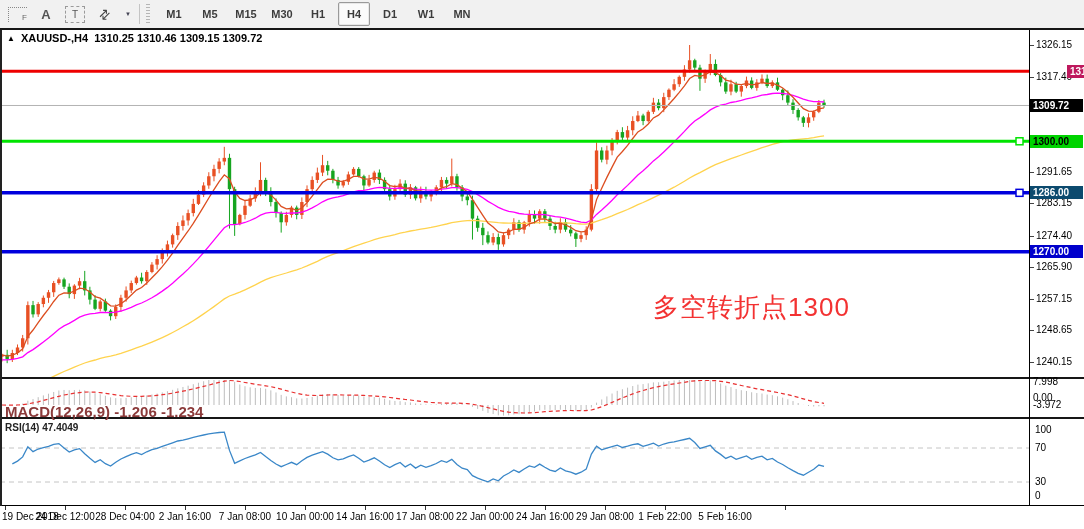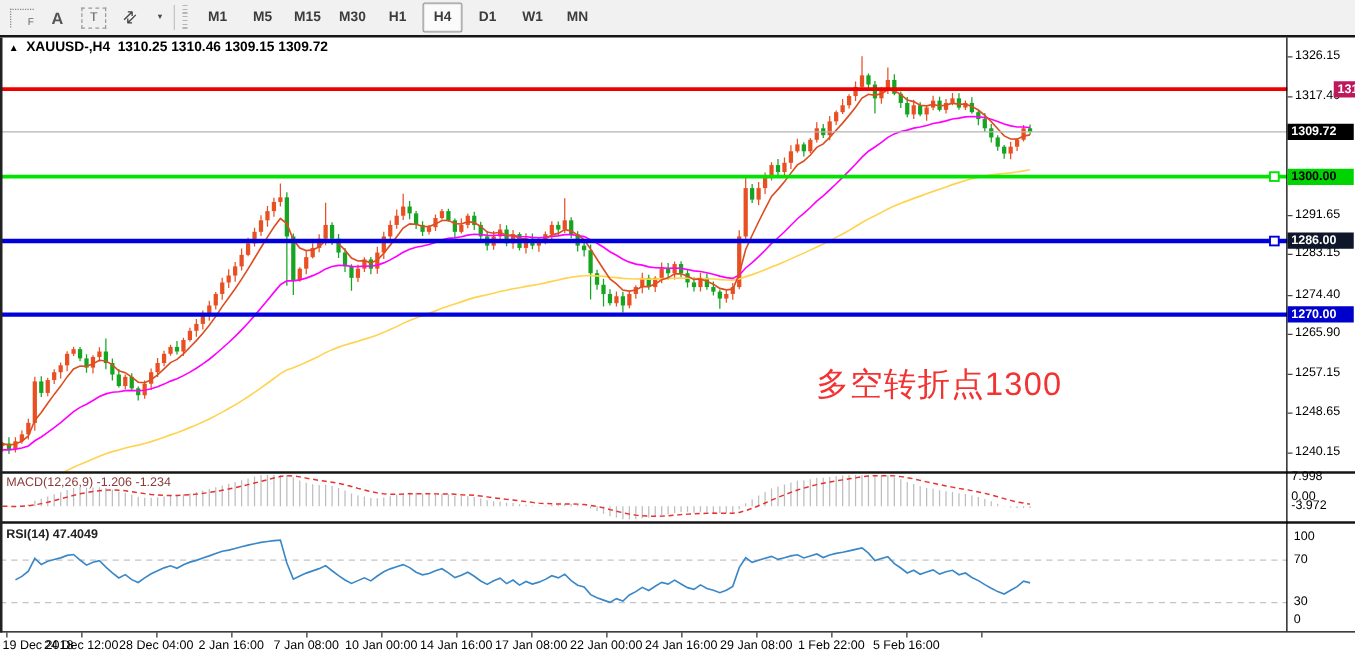--- a/index.html
+++ b/index.html
@@ -30,21 +30,21 @@
   .pricebox .small{font-size:13px;font-weight:700;margin-bottom:4px;}
   .pricebox .big{font-size:33px;font-weight:400;line-height:0.95;}
   
   #main-chart{left:0;top:30px;width:1030px;height:347px;}
   #sep1{left:0;top:377px;width:1084px;height:2px;background:#161616;}
   #macd-panel{left:0;top:379px;width:1030px;height:38px;}
   #sep2{left:0;top:417px;width:1084px;height:2px;background:#161616;}
   #rsi-panel{left:0;top:419px;width:1030px;height:86px;}
   #sep3{left:0;top:505px;width:1084px;height:1px;background:#000;}
   #scale-border{left:1029px;top:30px;width:1px;height:475px;background:#000;}
-  #macd-label{left:5px;top:381px;font-size:10px;color:#8b3a3a;font-weight:400;}
+  #macd-label{left:5px;top:403px;font-size:15px;color:#8b3a3a;font-weight:700;}
   #rsi-label{left:5px;top:422px;font-size:10px;color:#222;font-weight:600;}
   #annotation{left:653px;top:290px;font-size:26px;color:#f33232;z-index:4;letter-spacing:1px;}
   .scale-label{position:absolute;left:1036px;font-size:10px;color:#000;white-space:nowrap;}
   .scale-tick{position:absolute;left:1030px;width:4px;height:1px;background:#444;}
   .badge{position:absolute;left:1030px;width:50px;height:13px;font-size:10px;font-weight:700;line-height:13px;padding-left:3px;z-index:3;}
   .time-label{position:absolute;top:511px;font-size:10px;color:#000;white-space:nowrap;}
   .time-tick{position:absolute;top:506px;width:1px;height:4px;background:#333;}
 </style>
 </head>
 <body>
@@ -609,21 +609,21 @@
       <div class="scale-label" style="top: 260.841px;">1265.90</div>
       <div class="scale-tick" style="top: 299.058px;"></div>
       <div class="scale-label" style="top: 293.058px;">1257.15</div>
       <div class="scale-tick" style="top: 330.355px;"></div>
       <div class="scale-label" style="top: 324.355px;">1248.65</div>
       <div class="scale-tick" style="top: 361.652px;"></div>
       <div class="scale-label" style="top: 355.652px;">1240.15</div>
       <div class="badge" style="top: 64.8263px; background: #be185d; color: rgb(255, 255, 255); margin-left: 37px;">1319.00</div>
       <div class="badge" style="top: 98.9953px; background: rgb(0, 0, 0); color: rgb(255, 255, 255);">1309.72</div>
       <div class="badge" style="top: 134.784px; background: rgb(0, 212, 0); color: rgb(0, 0, 0);">1300.00</div>
-      <div class="badge" style="top: 186.332px; background: #0f172a; color: rgb(255, 255, 255);">1286.00</div>
+      <div class="badge" style="top: 186.332px; background: #0c4a6e; color: rgb(255, 255, 255);">1286.00</div>
       <div class="badge" style="top: 245.244px; background: rgb(0, 0, 204); color: rgb(255, 255, 255);">1270.00</div>
       <div class="scale-label" style="top: 376px; left: 1033px;">7.998</div>
       <div class="scale-label" style="top: 392px; left: 1033px;">0.00</div>
       <div class="scale-label" style="top: 399px; left: 1033px;">-3.972</div>
       <div class="scale-label" style="top: 424px; left: 1035px;">100</div>
       <div class="scale-label" style="top: 442px; left: 1035px;">70</div>
       <div class="scale-label" style="top: 476px; left: 1035px;">30</div>
       <div class="scale-label" style="top: 490px; left: 1035px;">0</div>
     </div>
   <div id="time-layer">

